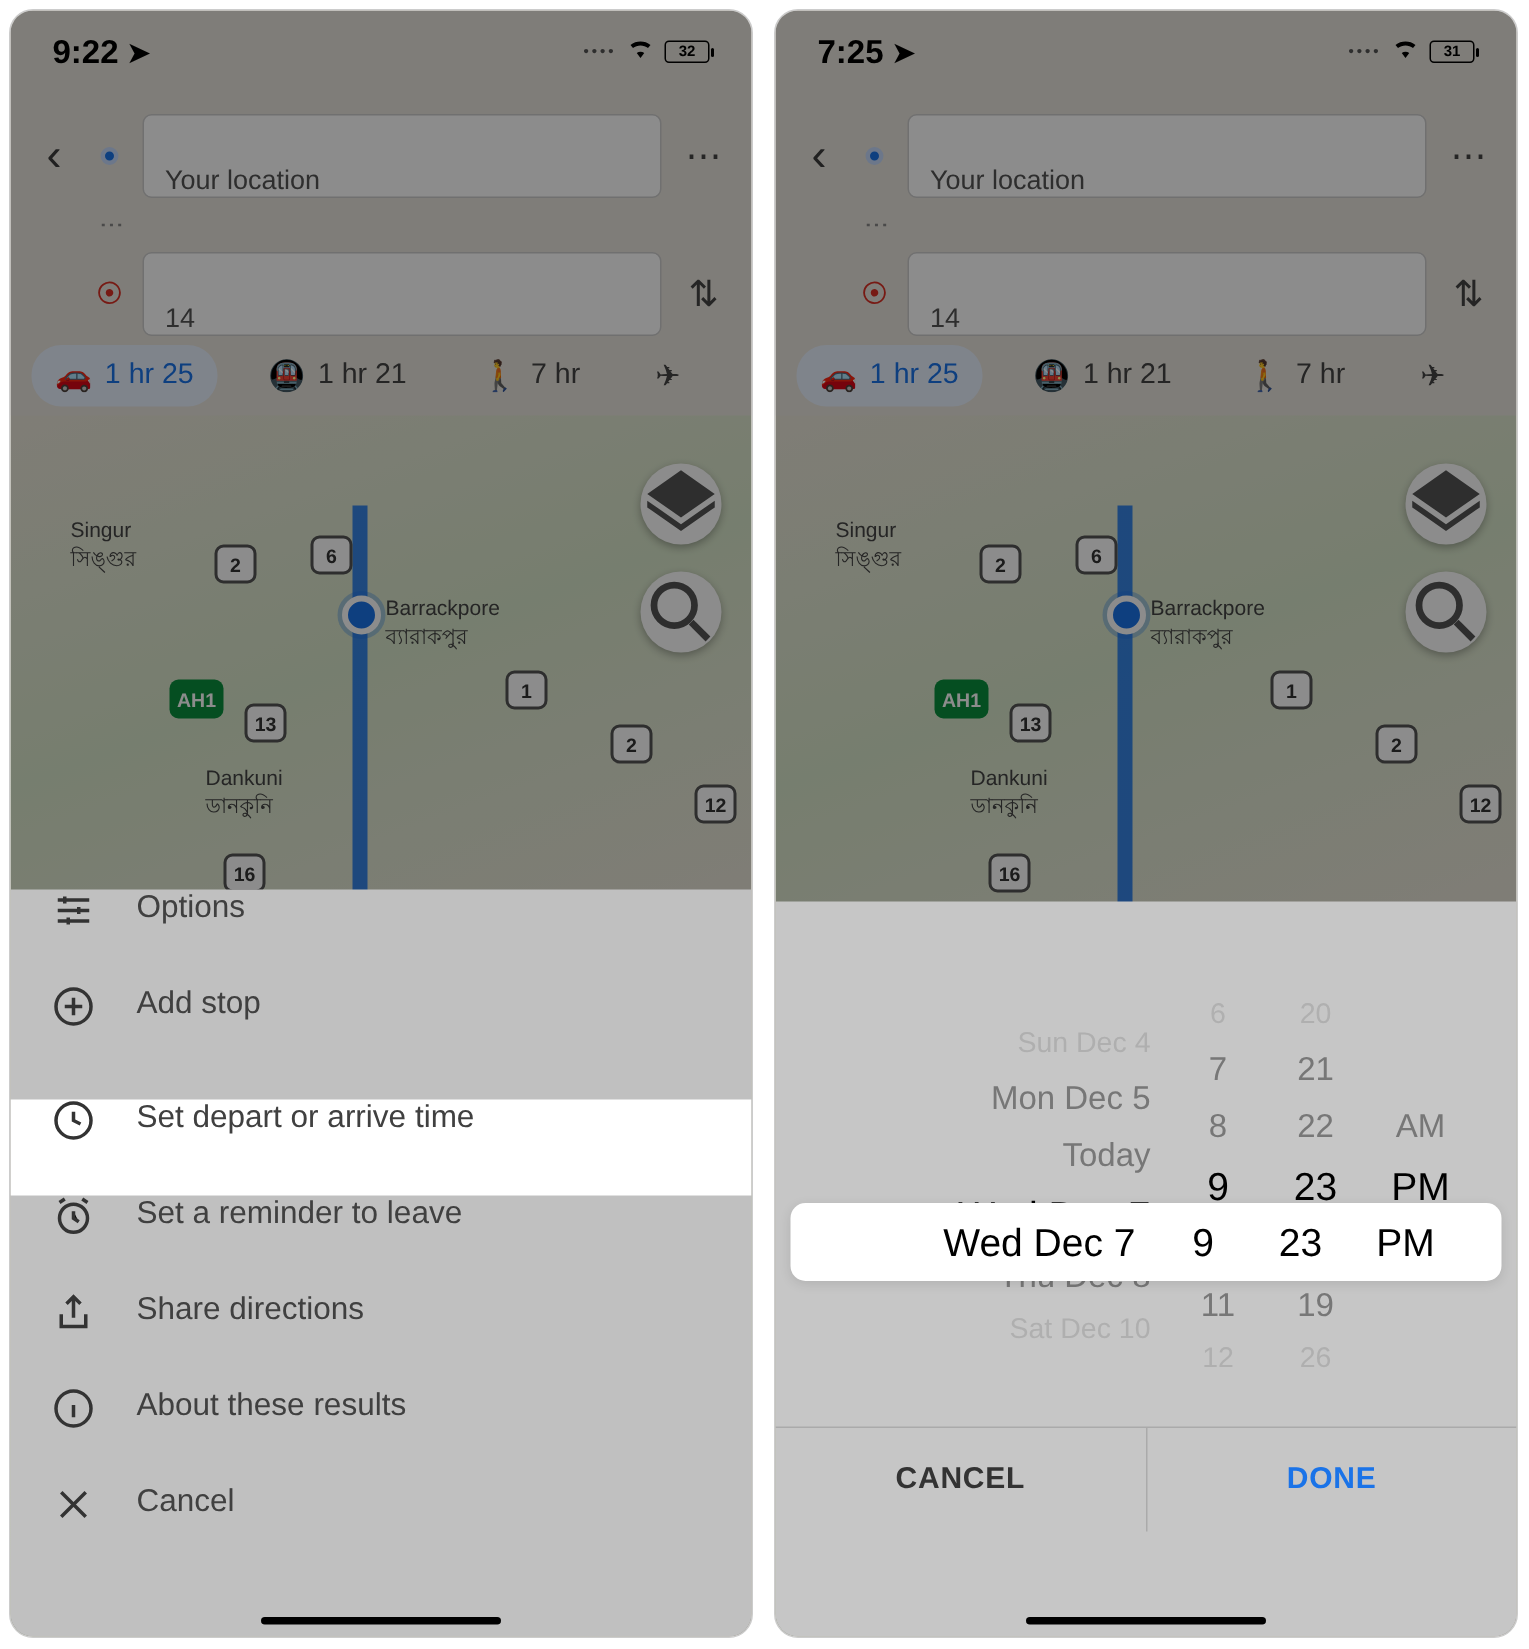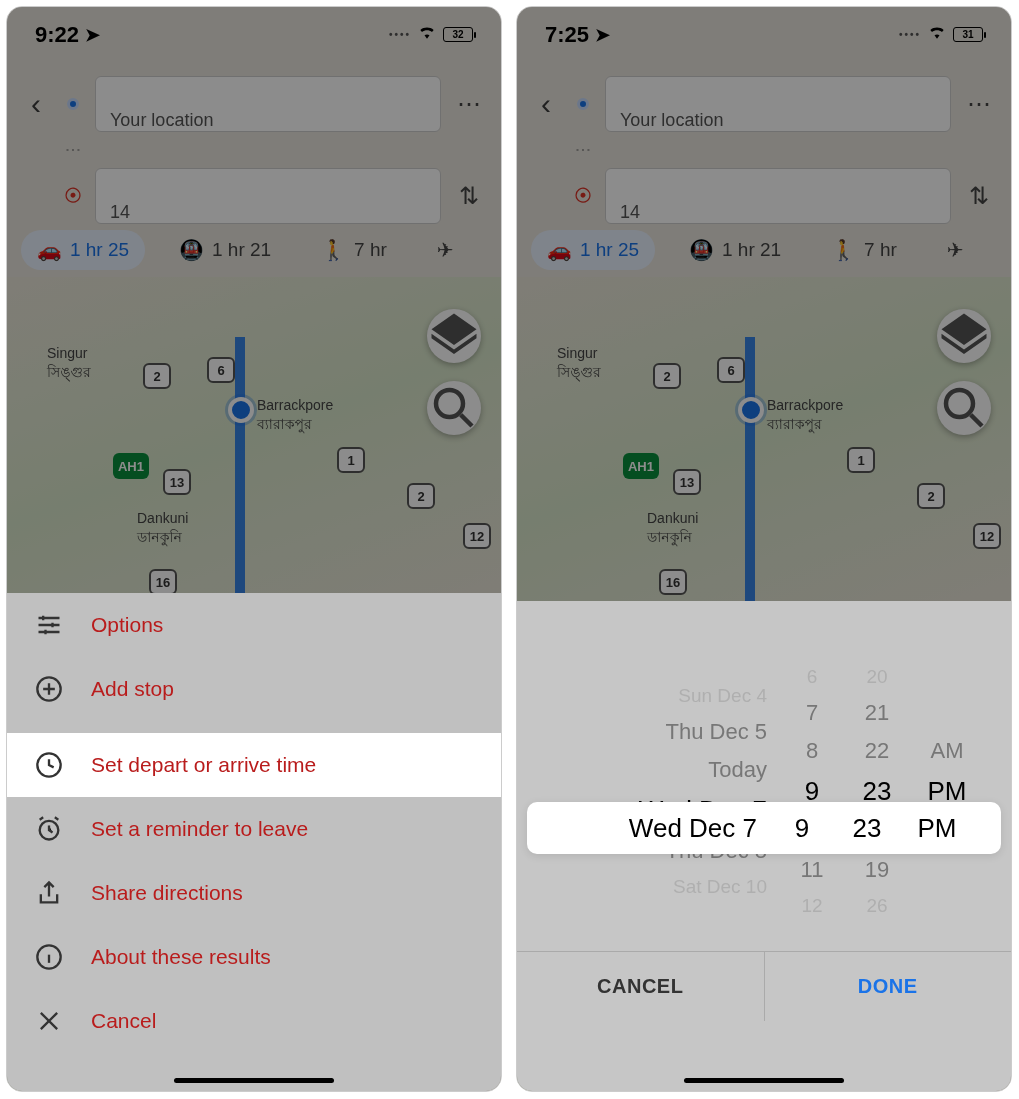--- a/index.html
+++ b/index.html
@@ -122,25 +122,25 @@
     background:#fff; box-shadow:0 2px 6px rgba(0,0,0,0.3);
     display:flex; align-items:center; justify-content:center;
   }
   
   .sheet {
     position:absolute; left:0; right:0; bottom:0;
     background:#c0c0c0;
     z-index:6;
   }
   .sheet-item {
-    display:flex; align-items:center; gap:28px;
+    display:flex; gap:28px;
     padding: 0 28px;
     height: 64px;
     font-size: 21px;
-    color:#b91c1c;
+    color:#404040;
   }
   .sheet-item.highlight {
     background:#fff;
     position:relative; z-index:7;margin-top:12px;
   }
   .sheet-icon { width:28px; height:28px; display:flex; align-items:center; justify-content:center; }
   .home-indicator {
     position:absolute; bottom:8px; left:50%; transform:translateX(-50%);
     width:160px; height:5px; background:#000; border-radius:3px; z-index:8;
   }
@@ -465,21 +465,21 @@
     </div>
   </div>
 
   <div class="dim-overlay"></div>
 
   <div class="time-sheet" style="height:490px;">
 
     <div class="picker">
       <div class="picker-col col-date">
         <div class="picker-row far">Sun Dec 4</div>
-        <div class="picker-row">Thu Dec 5</div>
+        <div class="picker-row">Mon Dec 5</div>
         <div class="picker-row">Today</div>
         <div class="picker-row sel">Wed Dec 7</div>
         <div class="picker-row">Thu Dec 8</div>
         <div class="picker-row far">Sat Dec 10</div>
       </div>
       <div class="picker-col col-hour">
         <div class="picker-row far">6</div>
         <div class="picker-row">7</div>
         <div class="picker-row">8</div>
         <div class="picker-row sel">9</div>

